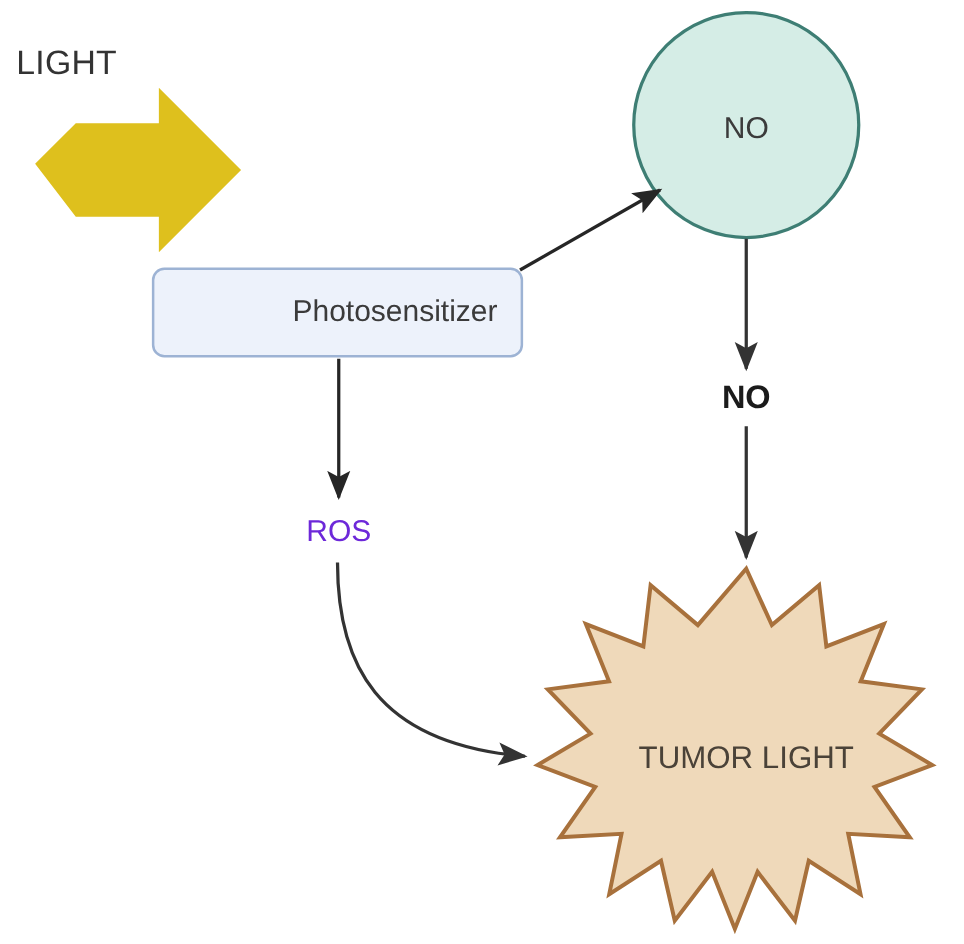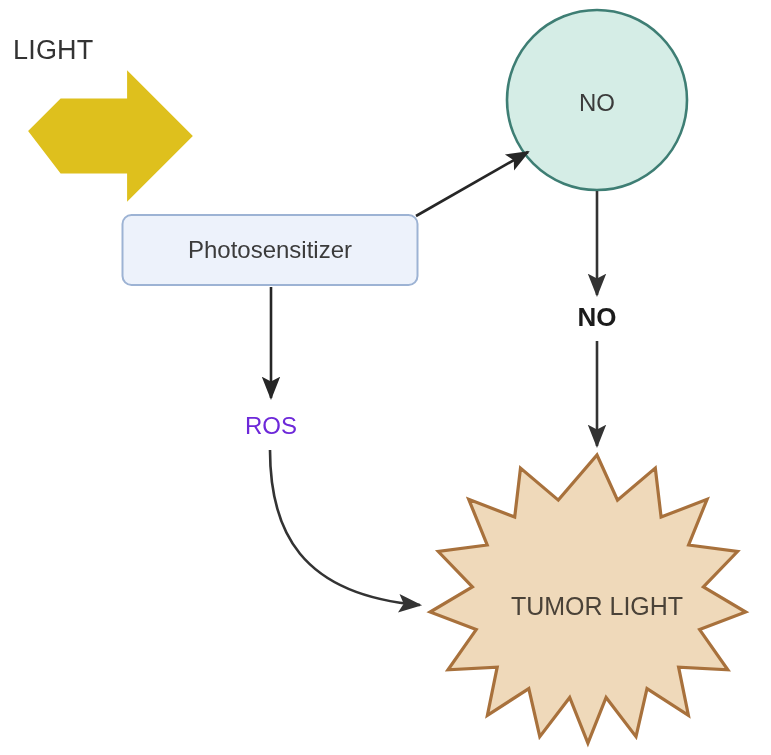--- a/index.html
+++ b/index.html
@@ -37,20 +37,21 @@
     letter-spacing: 0.2px;
     color: #333333;
   }
   #ps-label {
     left: 122px;
     top: 236px;
     width: 296px;
     text-align: center;
     font-size: 24px;
     color: #3b3b3b;
+    padding-left: 46px;
   }
   #donor-label {
     left: 497px;
     top: 61px;
     width: 200px;
     text-align: center;
     font-size: 24px;
     color: #3b3b3b;
   }
   #no-label {

